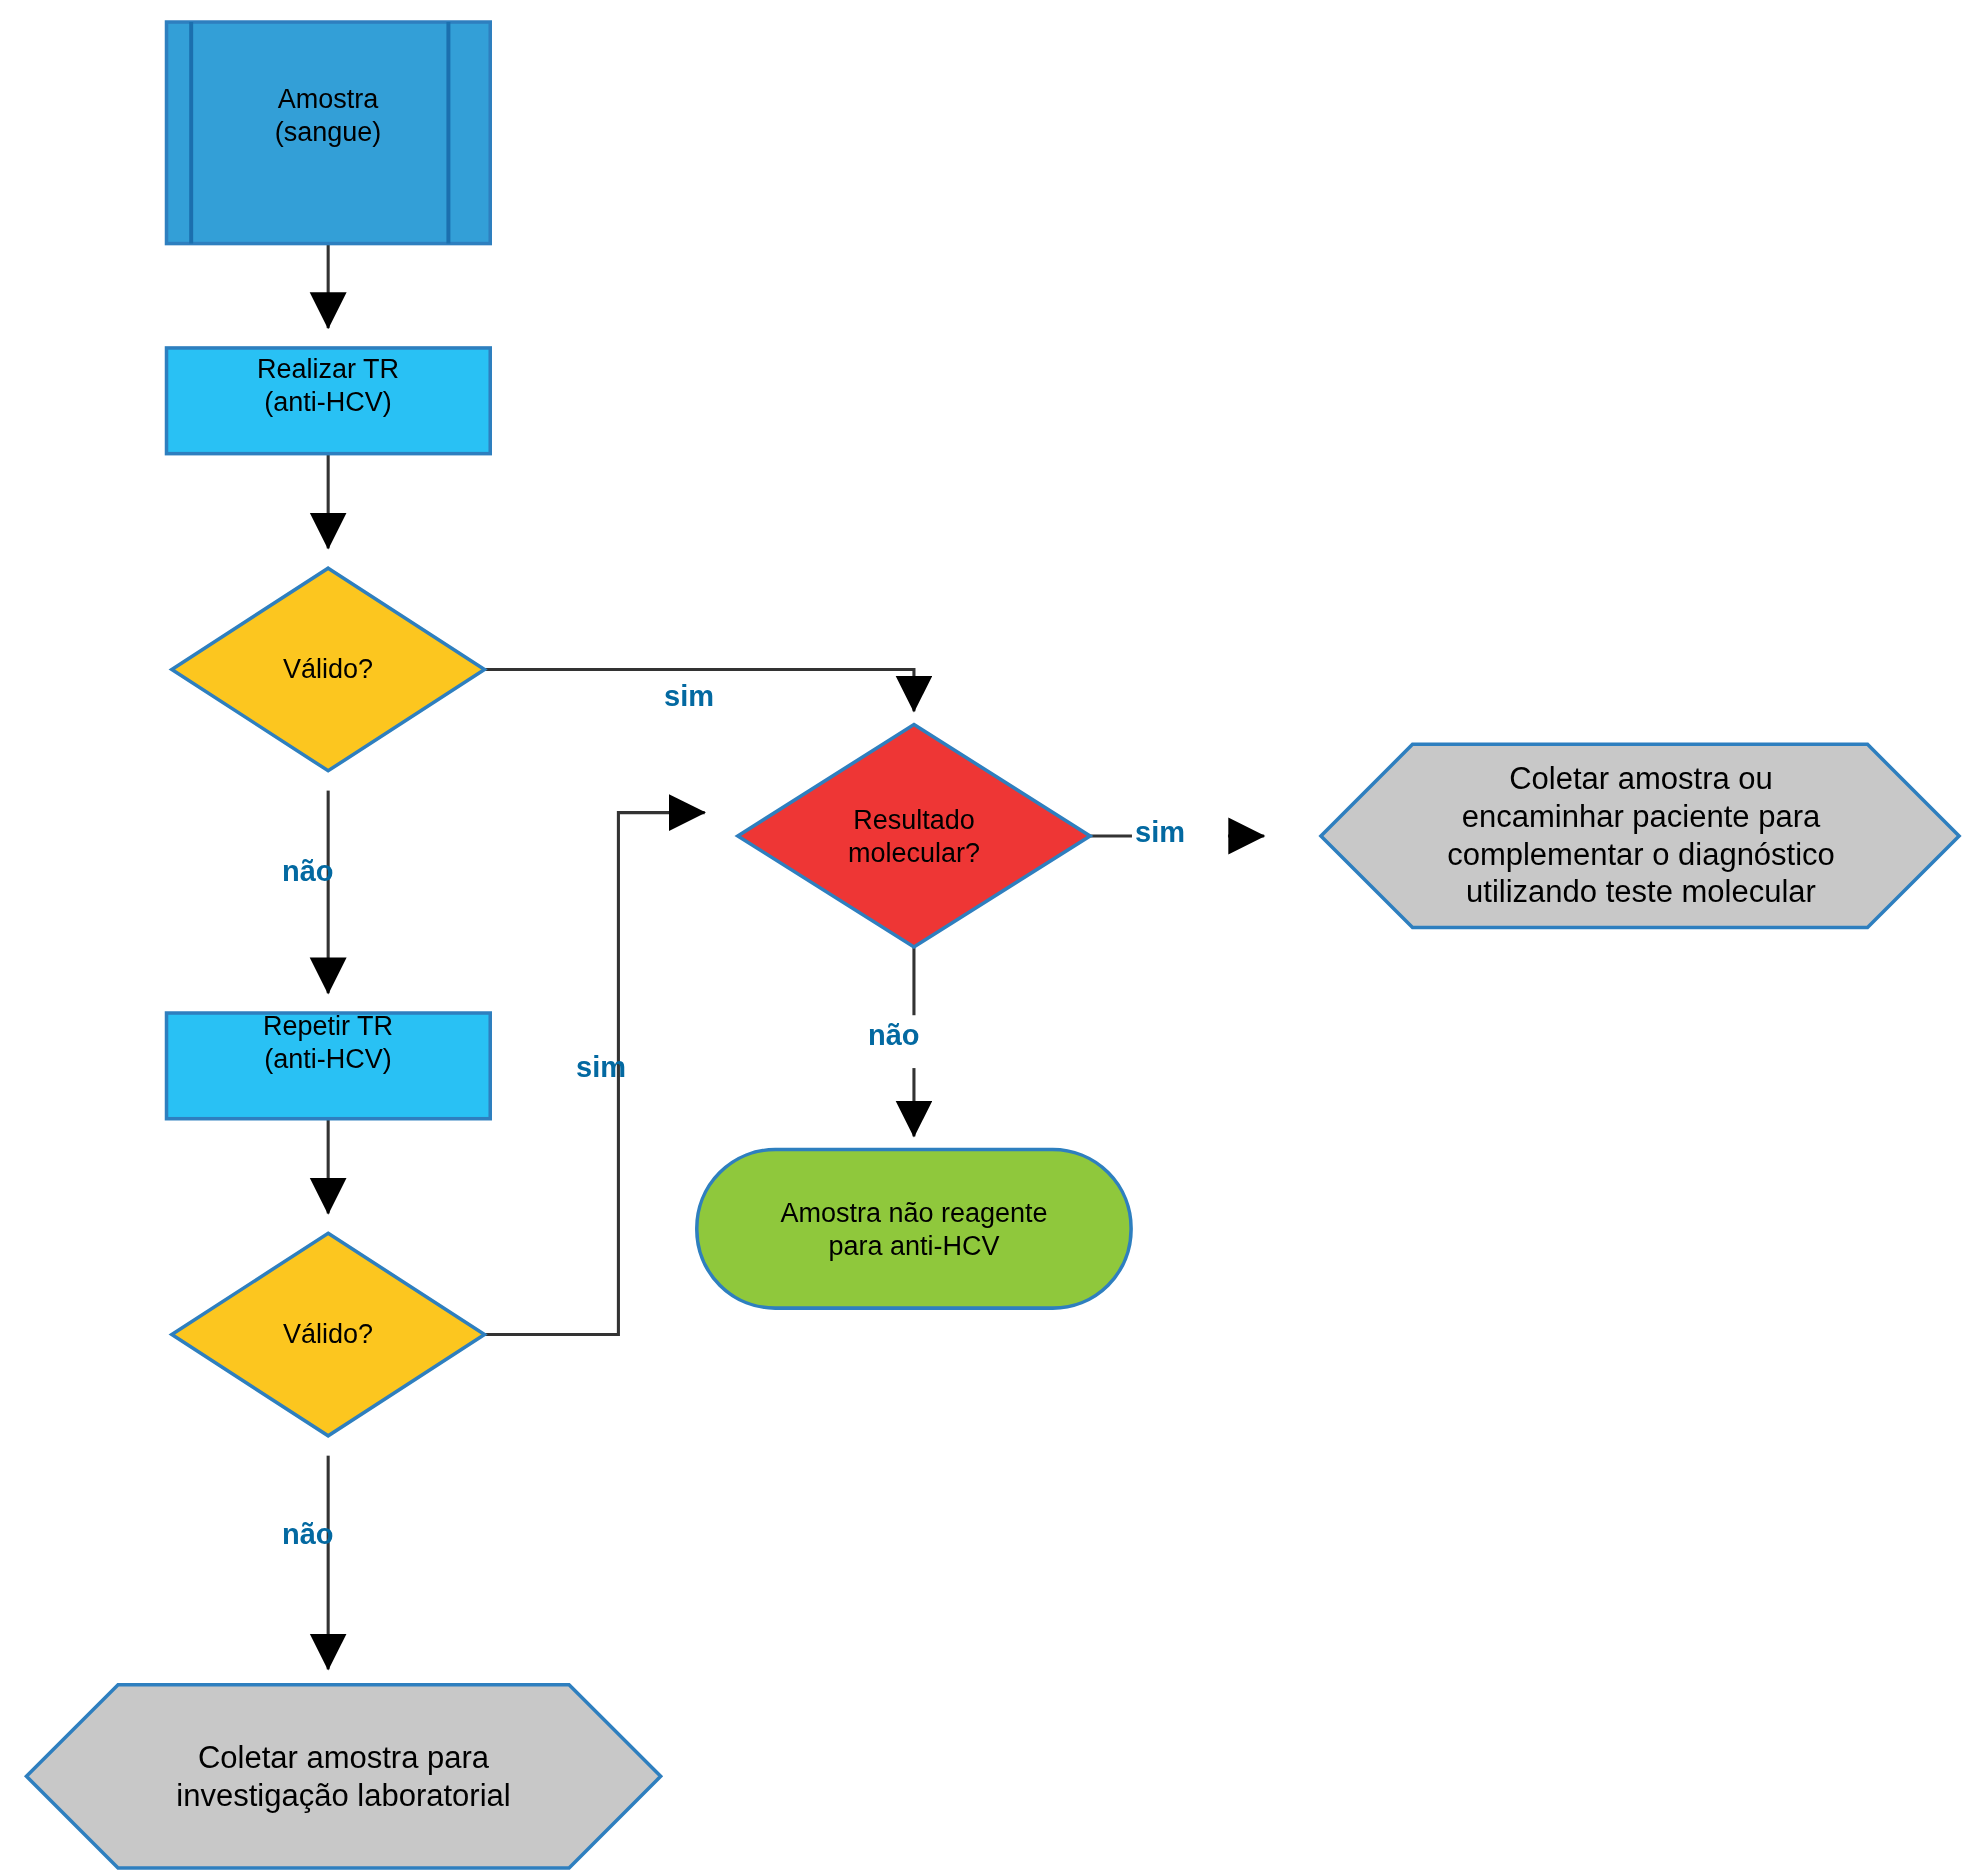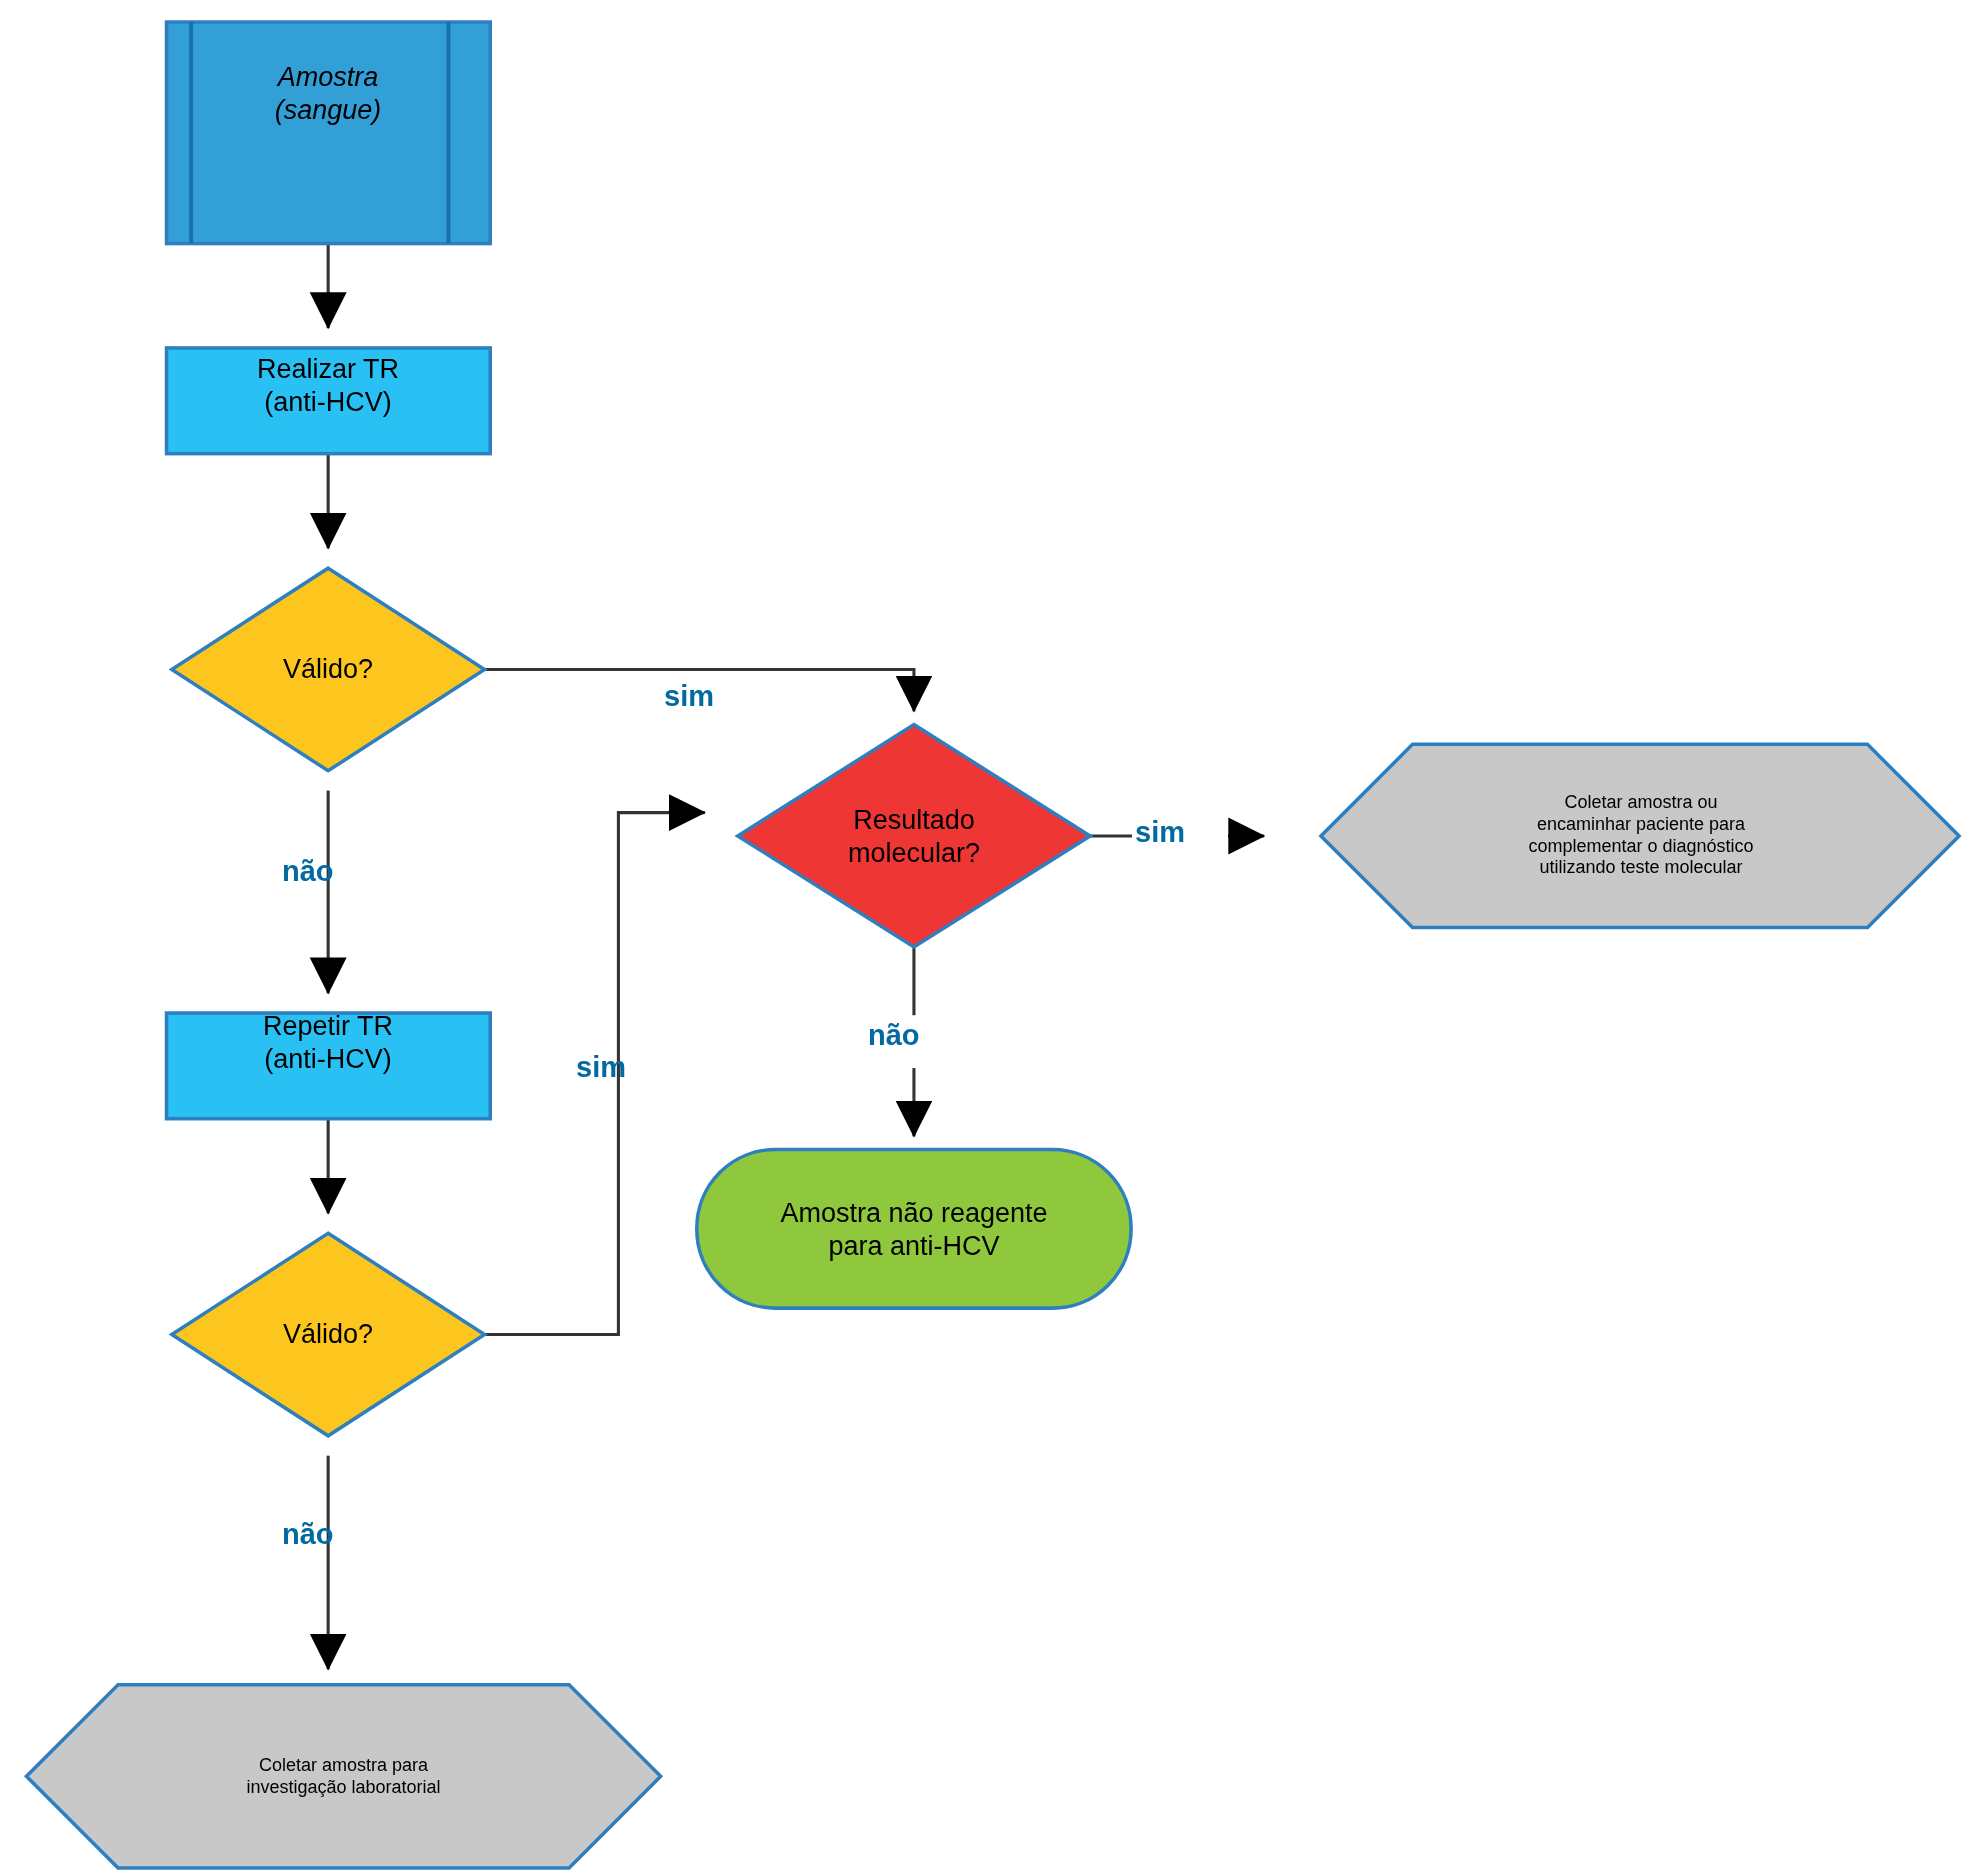--- a/index.html
+++ b/index.html
@@ -28,21 +28,21 @@
   }
   .edgelabel{
     position:absolute;
     color:#0369a1;
     font-family:"Liberation Sans", sans-serif;
     font-weight:bold;
     font-size:29px;
     line-height:1;
     white-space:nowrap;
   }
-  .hexlabel{font-size:18px;}
+  .hexlabel{font-size:31px;}
 </style>
 </head>
 <body>
 
 <div id="stage">
 
   <svg id="svgroot" viewBox="0 0 4484 4248" xmlns="http://www.w3.org/2000/svg">
 
     <defs>
       <marker id="arrow" markerWidth="14" markerHeight="14" refX="11.6" refY="6" orient="auto" markerUnits="strokeWidth">
@@ -106,21 +106,21 @@
     <g>
       <rect x="1582" y="2610" width="986" height="360" rx="178" ry="178" fill="#8FC83C" stroke="#2E7FBF" stroke-width="8"></rect>
     </g>
 
     <g>
       <polygon points="268,3825 1292,3825 1500,4033 1292,4241 268,4241 60,4033" fill="#C8C8C8" stroke="#2E7FBF" stroke-width="8"></polygon>
     </g>
 
   </svg>
 
-  <div class="nodelabel" style="left:166px; top:8px; width:324px; height:172px;font-style:italic;">Amostra
+  <div class="nodelabel" style="left:166px; top:30px; width:324px; height:172px;">Amostra
 (sangue)</div>
 
   <div class="nodelabel" style="left:166px; top:348px; width:324px; height:76px;">Realizar TR
 (anti-HCV)</div>
 
   <div class="nodelabel" style="left:209px; top:621px; width:238px; height:97px;">Válido?</div>
 
   <div class="nodelabel" style="left:166px; top:990px; width:324px; height:106px;">Repetir TR
 (anti-HCV)</div>
 

